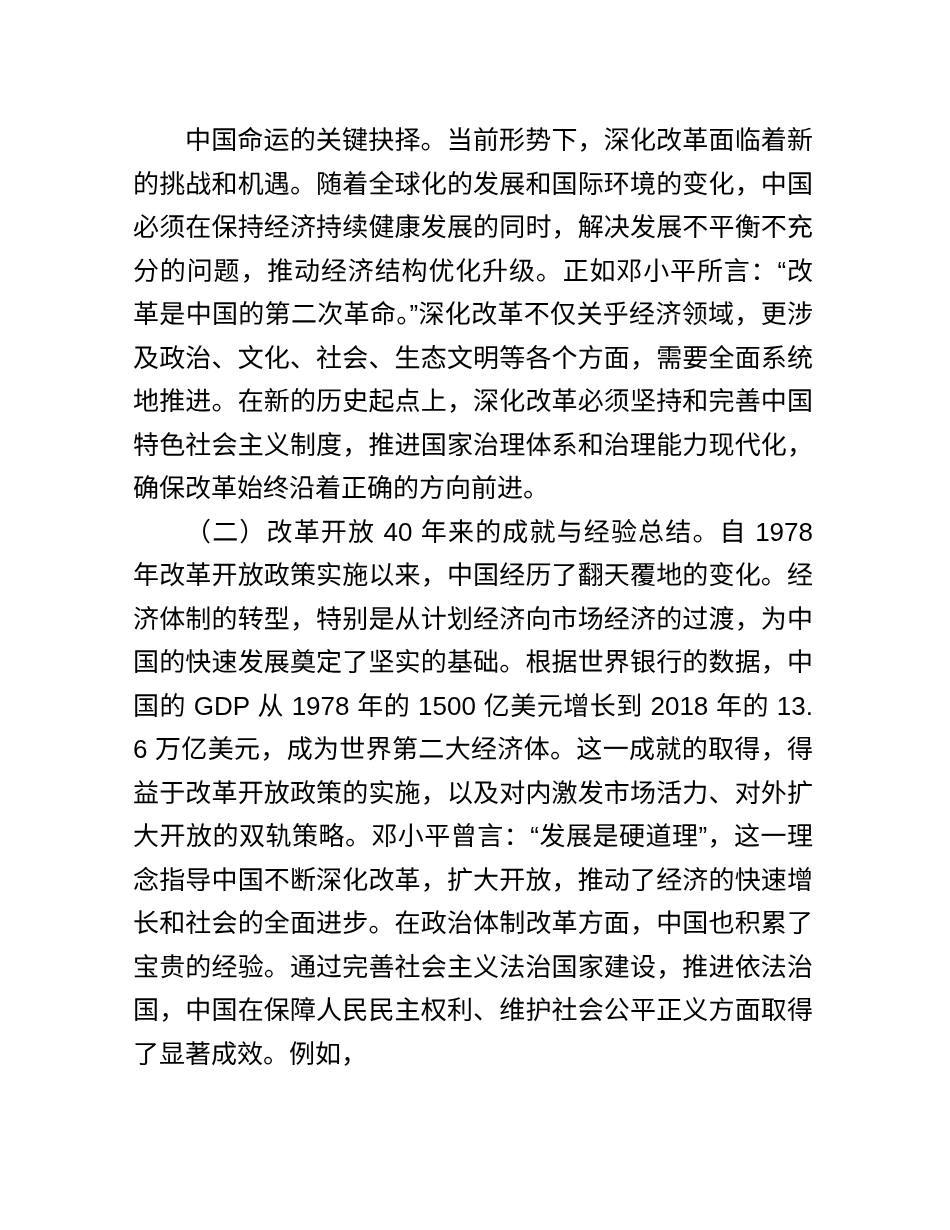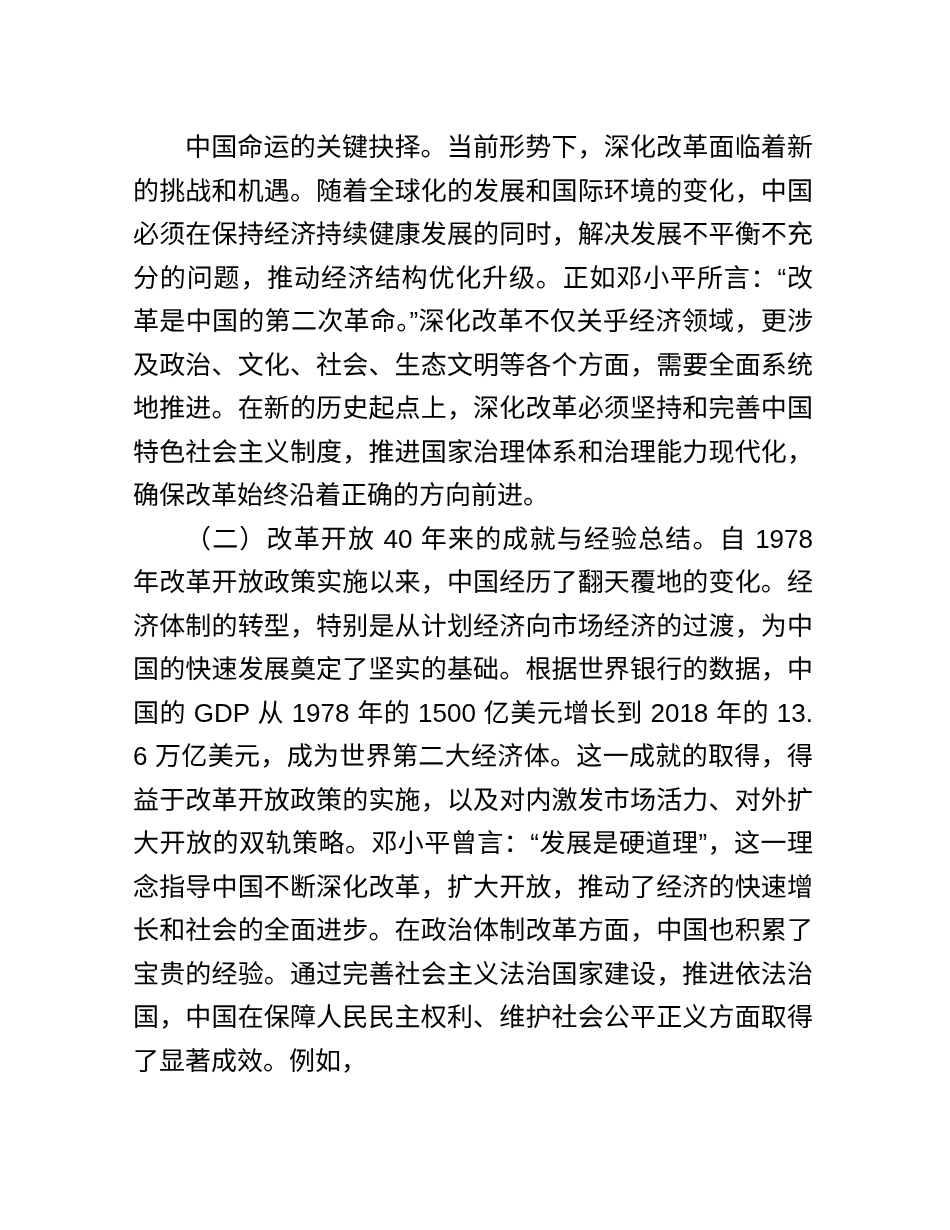--- a/index.html
+++ b/index.html
@@ -15,21 +15,21 @@
   .page {
     position: relative;
     width: 950px;
     height: 1230px;
     background: #ffffff;
     overflow: hidden;
   }
   .text-block {
     position: absolute;
     left: 133px;
-    top: 126px;
+    top: 119px;
     width: 680px;
   }
   .para {
     margin: 0;
     padding: 0;
     font-size: 26px;
     line-height: 43.5px;
     color: #000000;
     text-align: justify;
     text-justify: inter-ideograph;

